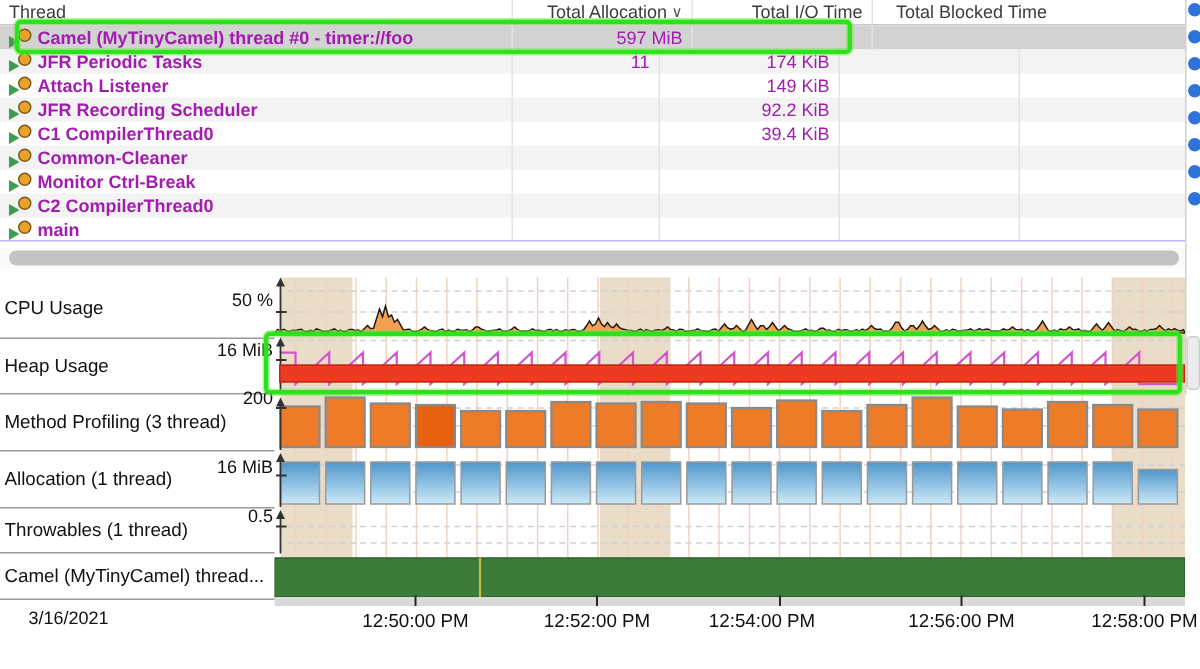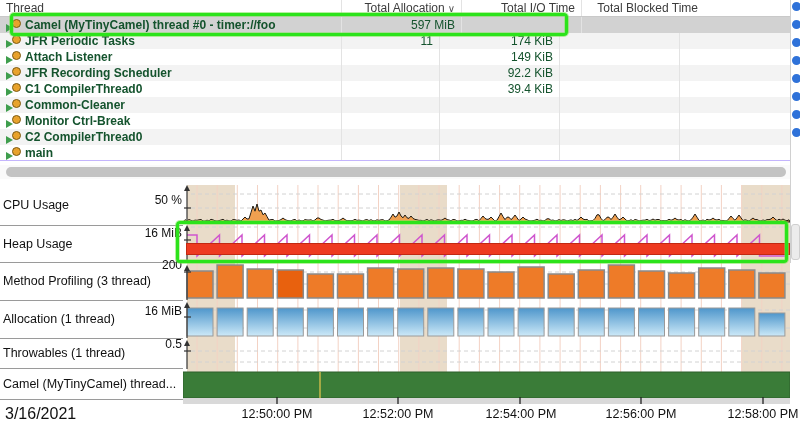--- a/index.html
+++ b/index.html
@@ -6,21 +6,21 @@
   html,body { width:800px; height:446px; overflow:hidden; background:#fff;
               font-family:"Liberation Sans", sans-serif; }
   #app { position:relative; width:800px; height:446px; }
 
   
   #thread-table { position:absolute; left:0; top:0; width:800px; height:161px;
                   overflow:hidden; border-bottom:1px solid #c4b5fd; }
   .t-row { display:flex; width:802px; height:16px; align-items:center; }
   .t-header { height:17px; border-bottom:1px solid #c9c9c9; background:#fff; }
   .t-cell { height:100%; display:flex; align-items:center; padding:0 6px;
-            font-size:12px; color:#14532d; border-right:1px solid #e3e3e3; }
+            font-size:12px; color:#a21caf; border-right:1px solid #e3e3e3; }
   .c-name   { width:342px; justify-content:flex-start; }
   .c-samp   { width:98px;  justify-content:flex-end; }
   .c-alloc  { width:120px; justify-content:flex-end; }
   .c-io     { width:120px; justify-content:flex-end; }
   .c-blk    { width:122px; justify-content:flex-end; border-right:none; }
   .t-header .t-cell { color:#3c3c3c; font-size:12px; }
   .t-row.alt { background:#f3f3f3; }
   .t-row.sel { background:#d2d2d2; }
   .thread-name { font-weight:bold; white-space:nowrap; }
   .thr-ico { position:relative; width:15px; height:13px; margin-right:4px; flex:0 0 15px; }
@@ -45,21 +45,21 @@
                             background:#c3c3c3; border-radius:6px; }
 
   
   #timeline { position:absolute; left:0; top:183px; width:800px; height:263px; }
   #tl-labels { position:absolute; left:0; top:0; width:183px; height:263px; }
   .tl-label-row { position:absolute; left:0; width:183px; border-bottom:1px solid #9a9a9a; }
   .tl-label-row .nm { position:absolute; left:3px; font-size:12.5px; color:#111;
                       white-space:nowrap; overflow:hidden; text-overflow:ellipsis; max-width:178px; }
   .tl-label-row .tk { position:absolute; right:1px; font-size:12px; color:#111; white-space:nowrap;
                       background:transparent; }
-  #tl-date { position:absolute; left:5px; top:222px; font-size:16px; color:#111; }
+  #tl-date { position:absolute; left:19px; top:222px; font-size:12px; color:#111; }
 
   #chart-wrap { position:absolute; left:183px; top:0; width:607px; height:263px; }
   #chart-svg { position:absolute; left:0; top:0; }
 
   
   .time-label { position:absolute; top:224px; transform:translateX(-50%);
                 font-size:12.5px; color:#111; white-space:nowrap; }
 
   
   #range-bar { position:absolute; left:186px; top:243px; width:604px; height:12px;
@@ -355,21 +355,21 @@
           <polygon points="4,119 1,125 7,125" fill="#333"></polygon>
           <line x1="1" y1="134" x2="8" y2="134" stroke="#333" stroke-width="1.2"></line>
           <line x1="4" y1="161" x2="4" y2="186" stroke="#333" stroke-width="1.2"></line>
           <polygon points="4,157 1,163 7,163" fill="#333"></polygon>
           <line x1="1" y1="168" x2="8" y2="168" stroke="#333" stroke-width="1.2"></line>
         </svg>
       </div>
     <div id="time-labels">
         <span class="time-label" style="left: 277px;">12:50:00 PM</span>
         <span class="time-label" style="left: 398px;">12:52:00 PM</span>
-        <span class="time-label" style="left: 521px;">12:54:00 PM</span>
+        <span class="time-label" style="left: 508px;">12:54:00 PM</span>
         <span class="time-label" style="left: 641px;">12:56:00 PM</span>
         <span class="time-label" style="left: 763px;">12:58:00 PM</span>
       </div>
   </div>
 
   <div class="green-box" id="heap-annotation"></div>
 
   <div id="range-bar"></div>
 
   <div id="right-gutter">

